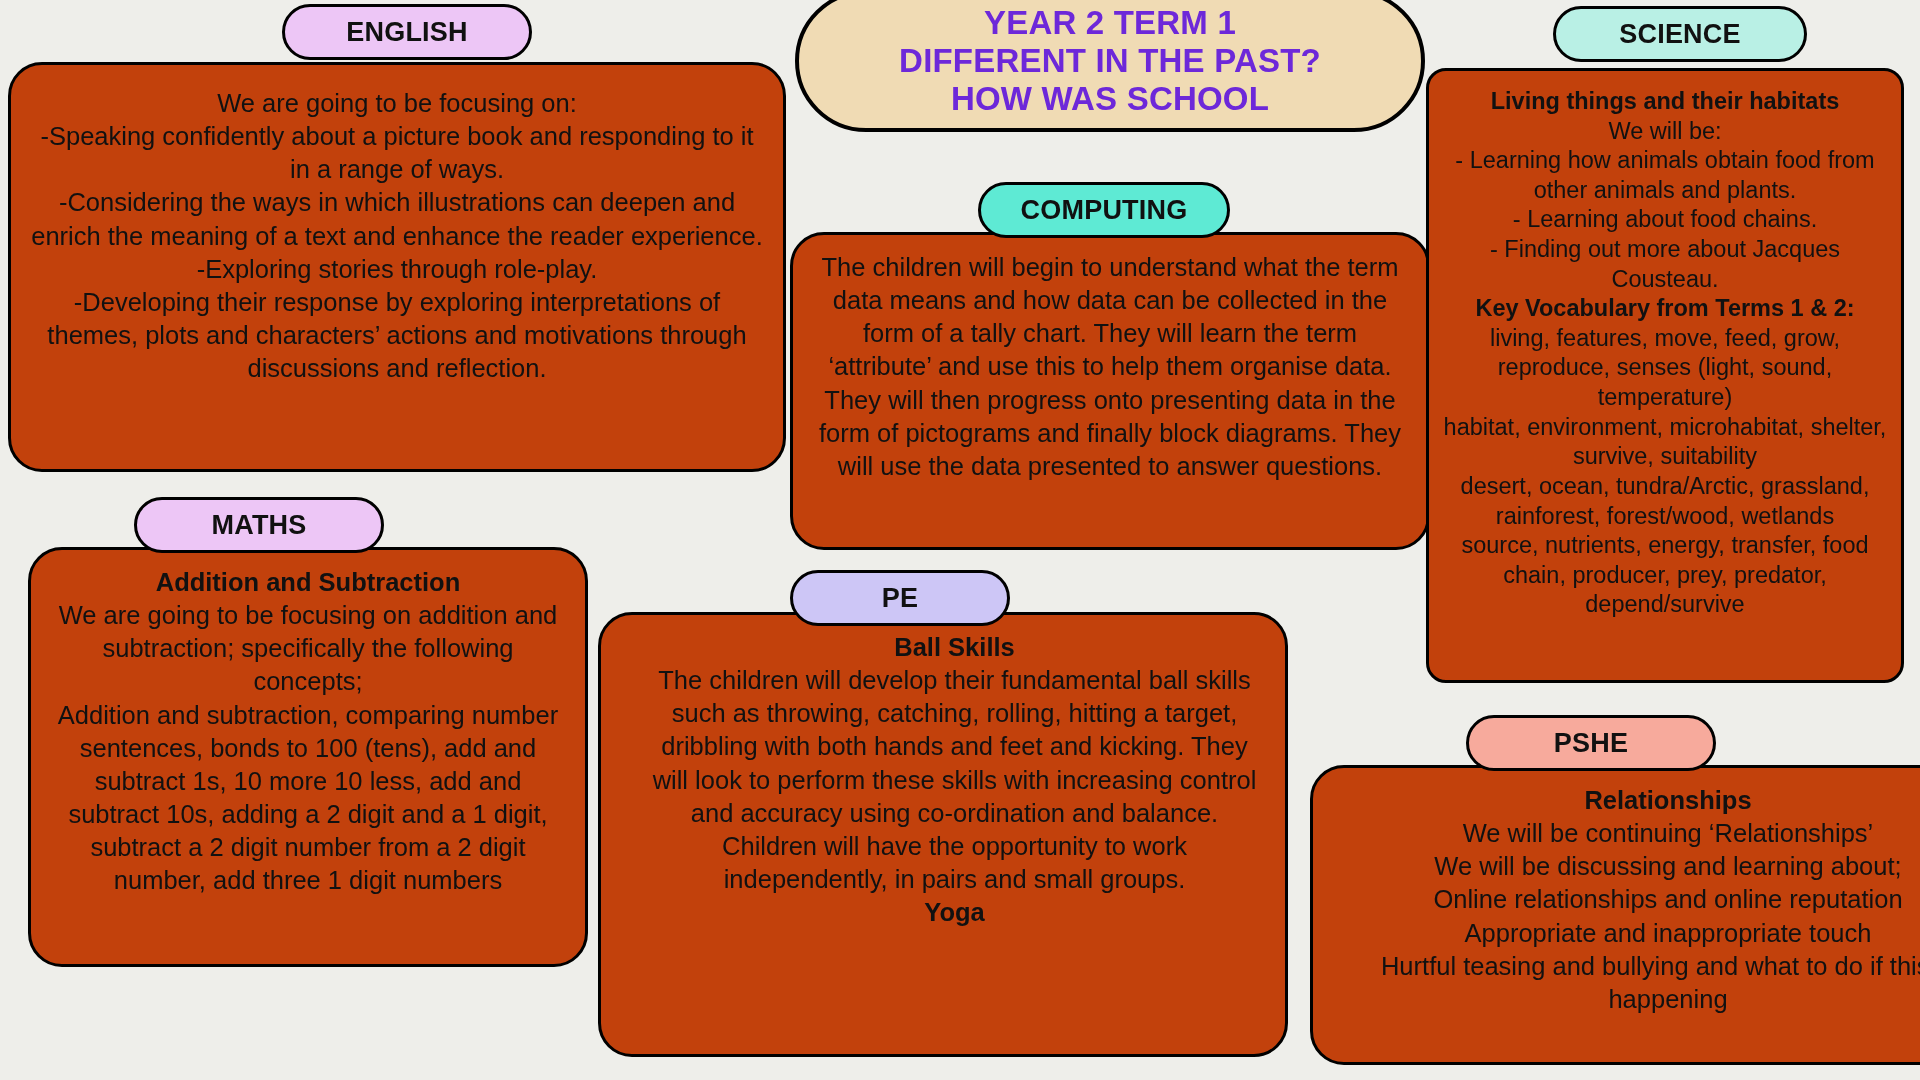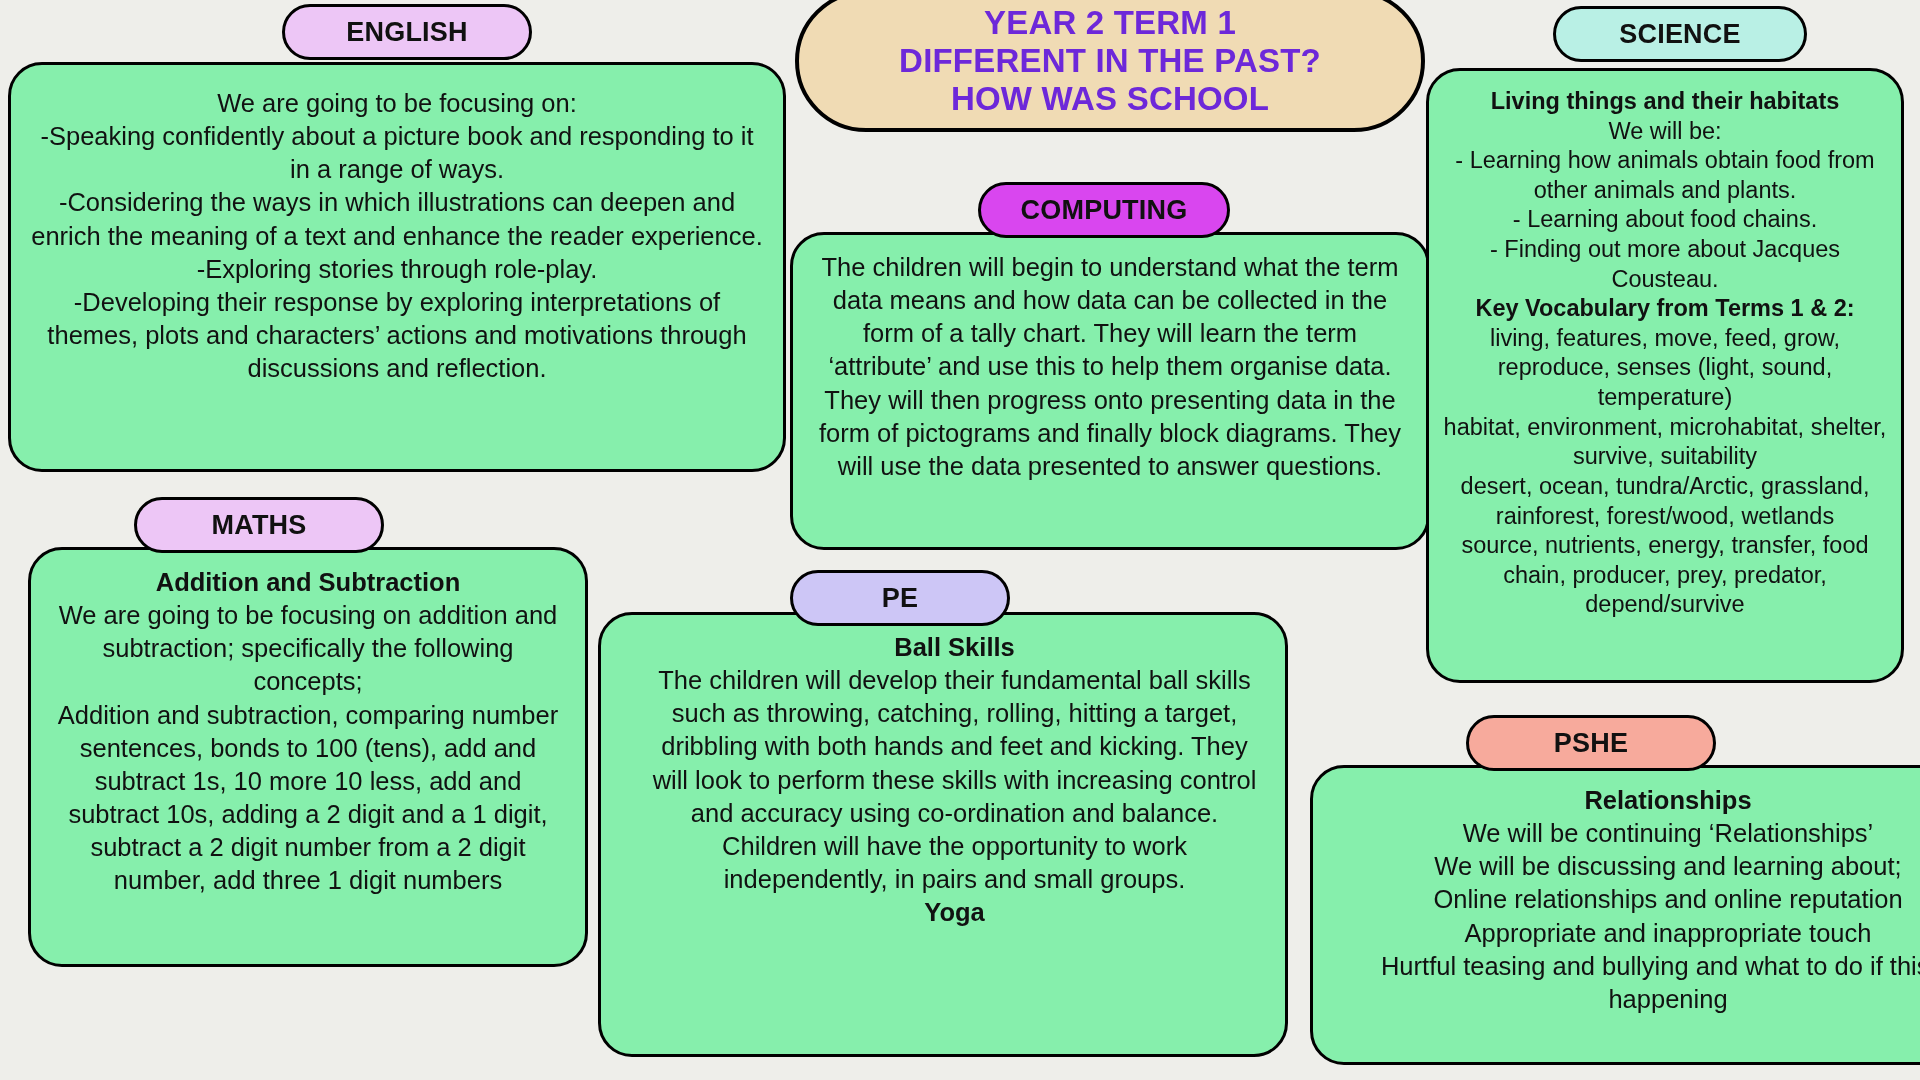--- a/index.html
+++ b/index.html
@@ -17,21 +17,21 @@
     width: 1920px;
     height: 1080px;
     background: #eeeeea;
   }
 
   
   .card {
     position: absolute;
     border: 3px solid #000;
     border-radius: 34px;
-    background: #86efac;
+    background: #c2410c;
     padding: 14px 18px 12px 18px;
     text-align: center;
     line-height: 1.30;
     color: #111;
     overflow: hidden;
   }
 
   
   .pill {
     position: absolute;
@@ -77,21 +77,21 @@
 
   #maths-card    { left: 28px;   top: 547px; width: 560px;  height: 420px; font-size: 25.5px; padding-top: 16px;}
   #maths-pill    { left: 134px;  top: 497px; width: 250px;  height: 56px;  background:#edc6f6; font-size: 27px; }
 
   #computing-card{ left: 790px;  top: 232px; width: 640px;  height: 318px; font-size: 25.5px; padding-top: 16px;}
   #computing-pill{ left: 978px;  top: 182px; width: 252px;  height: 56px;  background:#bff3ea; font-size: 27px; }
 
   #pe-card       { left: 598px;  top: 612px; width: 690px;  height: 445px; font-size: 25.5px; padding-top: 16px; padding-left: 41px;}
   #pe-pill       { left: 790px;  top: 570px; width: 220px;  height: 56px;  background:#cdc6f6; font-size: 27px; }
 
-  #science-card  { left: 1426px; top: 68px;  width: 478px;  height: 615px; font-size: 23.5px; padding: 16px 14px; line-height:1.26;}
+  #science-card  { left: 1426px; top: 68px;  width: 478px;  height: 615px; font-size: 23.5px; padding: 16px 14px; line-height:1.26;border-radius:20px;}
   #science-pill  { left: 1553px; top: 6px;   width: 254px;  height: 56px;  background:#b9f0e5; font-size: 27px; }
 
   #pshe-card     { left: 1310px; top: 765px; width: 716px;  height: 300px; font-size: 25.5px; padding-top: 16px;}
   #pshe-pill     { left: 1466px; top: 715px; width: 250px;  height: 56px;  background:#f7aa9c; font-size: 27px; }
 
   .bold-head { font-weight: 700; display:block; }
   .body-text { display:block; white-space: pre-line; }
 </style>
 </head>
 <body style="background: rgb(238, 238, 234);">
@@ -119,21 +119,21 @@
   </div>
 
   <div id="title-card" style="background: rgb(240, 219, 180);">
     <div class="title-lines">
       <div>YEAR 2 TERM 1</div>
       <div>DIFFERENT IN THE PAST?</div>
       <div>HOW WAS SCHOOL</div>
     </div>
   </div>
 
-  <div class="pill" id="computing-pill" style="background: #d946ef; text-align: right;">
+  <div class="pill" id="computing-pill" style="background: #5eead4; text-align: right;">
     <span>COMPUTING</span>
   </div>
   <div class="card" id="computing-card">
     <span class="body-text">The children will begin to understand what the term data means and how data can be collected in the form of a tally chart. They will learn the term ‘attribute’ and use this to help them organise data. They will then progress onto presenting data in the form of pictograms and finally block diagrams. They will use the data presented to answer questions.</span>
   </div>
 
   <div class="pill" id="pe-pill" style="background: rgb(205, 198, 246);">
     <span>PE</span>
   </div>
   <div class="card" id="pe-card">

